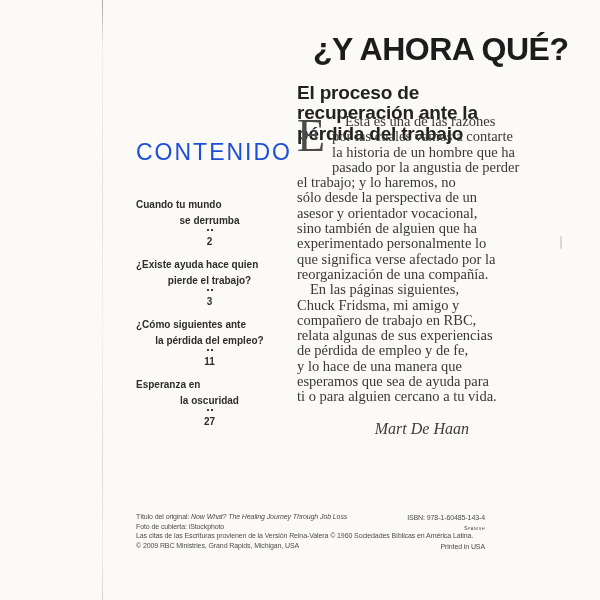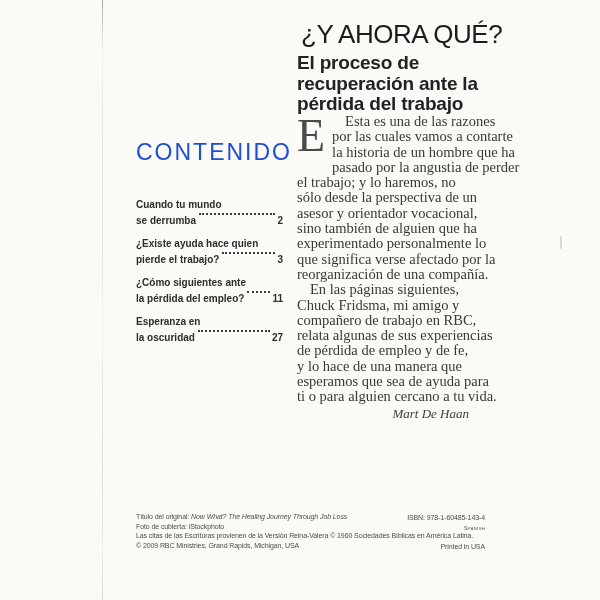--- a/index.html
+++ b/index.html
@@ -35,37 +35,37 @@
     font-size:23px;font-weight:400;letter-spacing:2px;
     color:#1d4ed8;white-space:nowrap;
   }
   .toc-items{margin-top:31px;}
   .toc-item{
     margin-bottom:7px;
     font-size:10px;line-height:16px;font-weight:bold;
     color:#2d2d2d;
   }
   .toc-line1{white-space:nowrap;}
-  .toc-line2{display:flex;align-items:flex-start;}
+  .toc-line2{display:flex;align-items:center;flex-direction:column;}
   .toc-line2 .lbl{white-space:nowrap;}
   .leader{
     flex:1;min-width:6px;
     border-bottom:2px dotted #3c3c3c;
     margin:0 2px 3px 3px;
   }
   .toc-page{white-space:nowrap;}
 
   
   .title-block{
     position:absolute;left:297px;top:17px;width:285px;
     color:#1c1c1c;
   }
   .page-title{
-    font-size:26px;font-weight:normal;letter-spacing:-0.5px;
-    line-height:1.05;margin:4px;white-space:nowrap;
+    font-size:32px;font-weight:bold;letter-spacing:-0.5px;
+    line-height:1.05;margin:16px;white-space:nowrap;
   }
   .page-subtitle{
     margin-top:5px;
     font-size:19px;font-weight:bold;line-height:20.5px;
     letter-spacing:-0.2px;
     white-space:pre-line;color:#222;
   }
 
   
   .article{
@@ -76,22 +76,22 @@
   .article p{margin:0;}
   .ptext{white-space:pre-line;}
   .dropcap{
     float:left;
     font-size:46px;line-height:38px;height:45px;
     margin:3px 7px 0 0;color:#4a4a4a;
   }
   .indented{text-indent:13px;}
   .signature{
     text-align:right;padding-right:106px;
-    font-style:italic;font-size:13px;color:#3c3c3c;
-    margin-top:1px;
+    font-style:italic;font-size:16px;color:#3c3c3c;
+    margin-top:16px;
   }
 
   
   .fineprint{
     position:absolute;left:136px;top:512px;width:349px;
     font-size:7px;line-height:9.7px;letter-spacing:-0.1px;
     color:#4c4c4c;
   }
   .fineprint .it{font-style:italic;}
   .fp-right{

